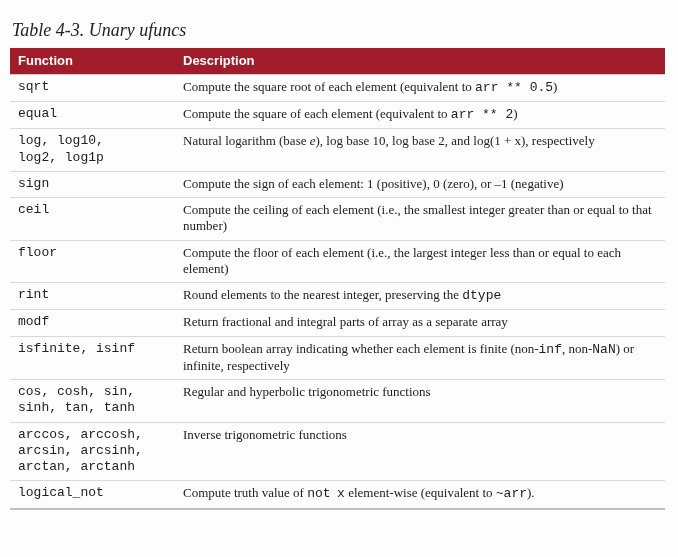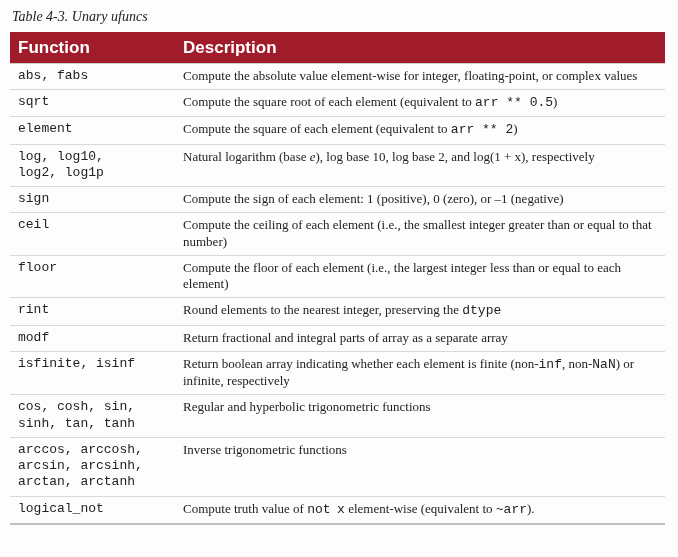--- a/index.html
+++ b/index.html
@@ -12,37 +12,37 @@
     height: 557px;
     font-family: Georgia, 'Times New Roman', serif;
     color: #222;
     font-size: 13px;
     line-height: 1.25;
     box-sizing: border-box;
     padding: 6px 10px 6px 10px;
   }
   .caption {
     font-style: italic;
-    font-size: 14px;
-    margin: 2px 0 6px 2px;
+    font-size: 18px;
+    margin: 13px 0 6px 2px;
     color: #222;
   }
   table {
     border-collapse: collapse;
     width: 655px;
     table-layout: fixed;
   }
   col.fn  { width: 165px; }
   col.dsc { width: 490px; }
   thead th {
     background: #a01c2a;
     color: #fff;
     font-family: Arial, Helvetica, sans-serif;
     font-weight: bold;
-    font-size: 17px;
+    font-size: 13px;
     text-align: left;
     padding: 5px 8px 5px 8px;
     border-bottom: 1px solid #ccc;
   }
   tbody td {
     vertical-align: top;
     padding: 4px 8px 5px 8px;
     border-bottom: 1px solid #d9d9dc;
     font-family: Georgia, 'Times New Roman', serif;
     color: #222;
@@ -75,29 +75,25 @@
       <col class="dsc">
   </colgroup>
   <thead>
     <tr>
       <th>Function</th>
       <th>Description</th>
     </tr>
   </thead>
   <tbody id="tbody">
       <tr>
-        <td class="fn">abs, fabs</td>
-        <td class="dsc">Compute the absolute value element-wise for integer, floating-point, or complex values</td>
-      </tr>
-      <tr>
         <td class="fn">sqrt</td>
         <td class="dsc">Compute the square root of each element (equivalent to <span class="mono">arr ** 0.5</span>)</td>
       </tr>
       <tr>
-        <td class="fn">element</td>
+        <td class="fn">equal</td>
         <td class="dsc">Compute the square of each element (equivalent to <span class="mono">arr ** 2</span>)</td>
       </tr>
       <tr>
         <td class="fn">log, log10,
 log2, log1p</td>
         <td class="dsc">Natural logarithm (base <span class="ital">e</span>), log base 10, log base 2, and log(1 + x), respectively</td>
       </tr>
       <tr>
         <td class="fn">sign</td>
         <td class="dsc">Compute the sign of each element: 1 (positive), 0 (zero), or –1 (negative)</td>

